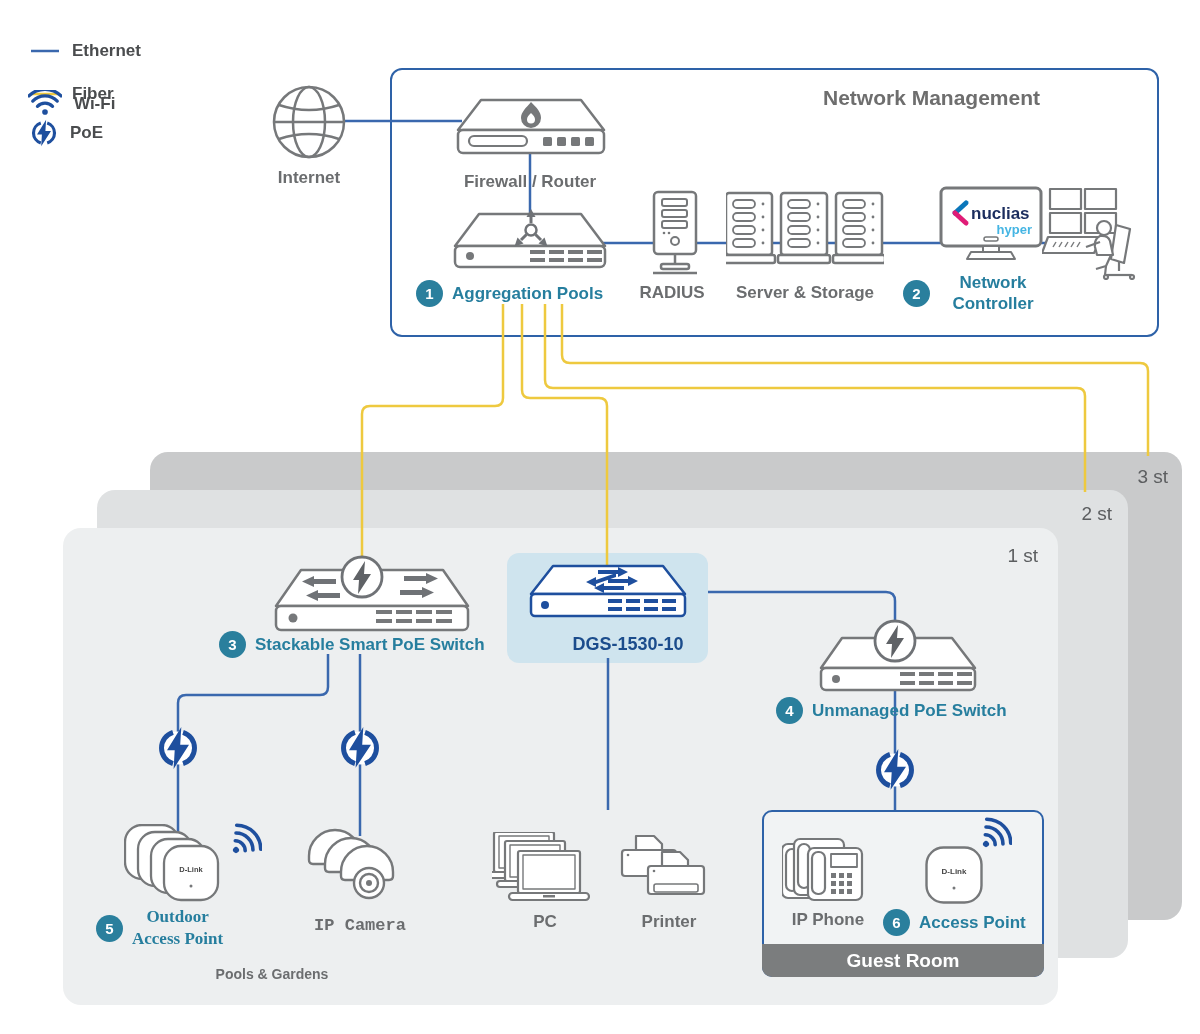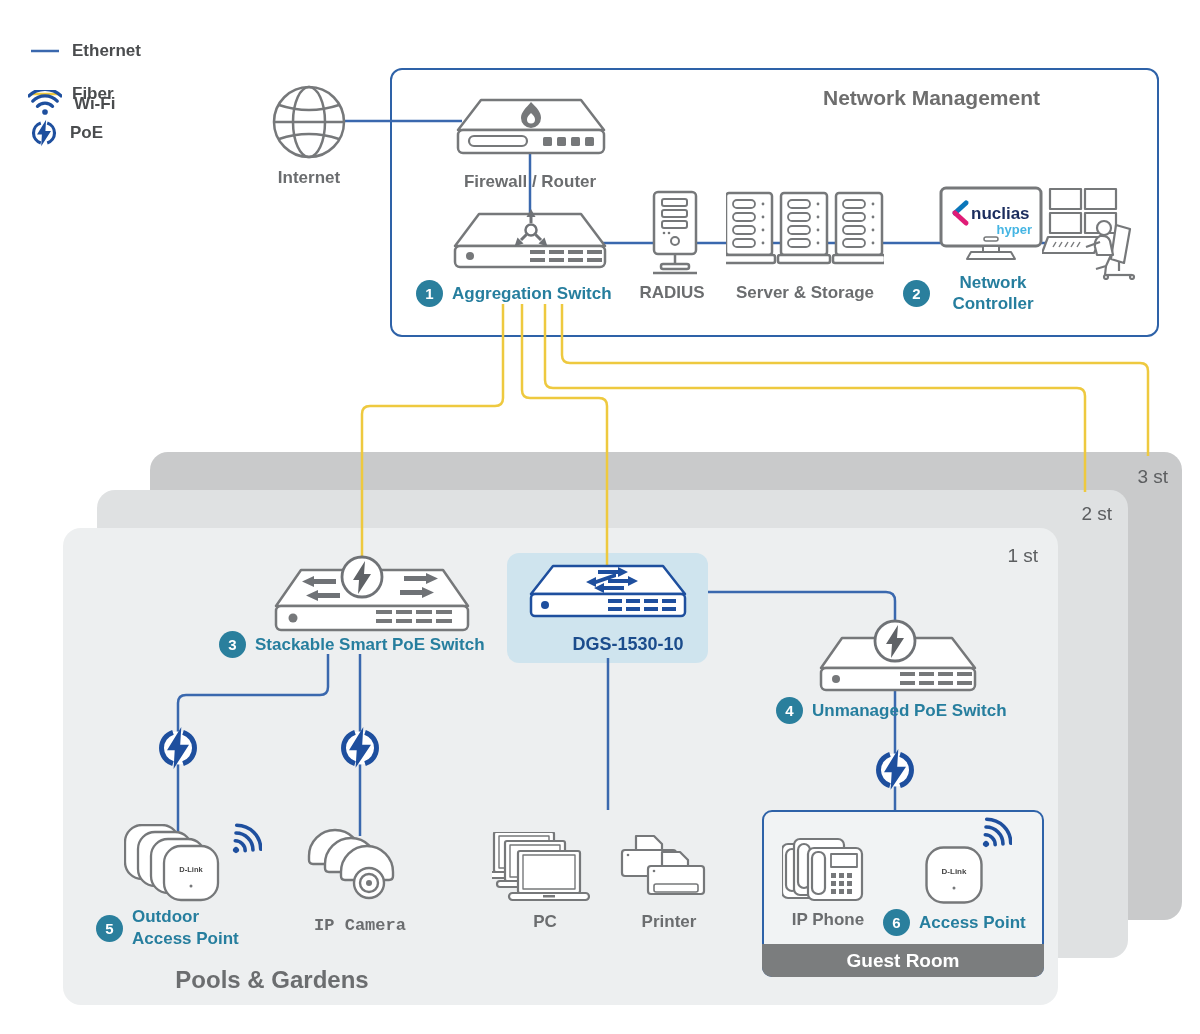--- a/index.html
+++ b/index.html
@@ -151,21 +151,21 @@
           <polygon points="-4.5,-13 4.5,-13 0,-21" stroke="none"></polygon>
         <line x1="-4.5" y1="4.5" x2="-10" y2="10"></line>
           <polygon points="-16.5,16.5 -7.5,13.5 -13.5,7.5" stroke="none"></polygon>
         <line x1="4.5" y1="4.5" x2="10" y2="10"></line>
           <polygon points="16.5,16.5 7.5,13.5 13.5,7.5" stroke="none"></polygon>
       </g>
     </svg>
   </div>
   <div class="row" style="left:416px;top:280px;">
     <span class="badge">1</span>
-    <span class="txt teal">Aggregation Switch</span>
+    <span class="txt teal">Aggregation Pools</span>
   </div>
 
   <div class="dev" style="left:652px;top:190px;">
     <svg width="46" height="92" viewBox="0 0 46 92">
       <rect x="2" y="2" width="42" height="62" rx="4" fill="#fff" stroke="#76787a" stroke-width="2.5"></rect>
       <g fill="none" stroke="#76787a" stroke-width="2">
         <rect x="10" y="9" width="25" height="7" rx="2"></rect>
           <rect x="10" y="20" width="25" height="7" rx="2"></rect>
           <rect x="10" y="31" width="25" height="7" rx="2"></rect>
         <circle cx="23" cy="51" r="4"></circle>
@@ -413,21 +413,21 @@
           <path d="M7,24 A10,10 0 0 1 21,24"></path>
             <path d="M2,18 A17,17 0 0 1 26,18"></path>
             <path d="M-3,12 A24,24 0 0 1 31,12"></path>
         </g>
           <circle cx="14" cy="30" r="3" fill="#1e4f9e"></circle>
       </g>
     </svg>
   </div>
   <div class="row" style="left:96px;top:906px;">
     <span class="badge">5</span>
-    <span class="txt teal" style="line-height:22px;">
+    <span class="txt teal" style="text-align:center;line-height:22px;font-family:Liberation Serif, serif;">
       <span style="display:block">Outdoor</span>
       <span style="display:block">Access Point</span>
     </span>
   </div>
 
   <div class="dev" style="left:307px;top:826px;">
     <svg width="105" height="78" viewBox="0 0 105 78">
       <g fill="#fff" stroke="#76787a" stroke-width="2.4" stroke-linejoin="round">
         <path d="M2,30 A26,26 0 0 1 54,30 L54,34 Q54,38 50,38 H6 Q2,38 2,34 Z"></path>
         <path d="M18,38 A26,26 0 0 1 70,38 L70,42 Q70,46 66,46 H22 Q18,46 18,42 Z"></path>
@@ -532,15 +532,15 @@
         </g>
           <circle cx="14" cy="30" r="3" fill="#1e4f9e"></circle>
       </g>
     </svg>
   </div>
   <div class="row" style="left:883px;top:909px;">
     <span class="badge">6</span>
     <span class="txt teal">Access Point</span>
   </div>
 
-  <div class="lbl" style="left:172px;top:966px;width:200px;font-size:24px;">Pools &amp; Gardens</div>
+  <div class="lbl" style="left:172px;top:966px;width:200px;font-size:14px;">Pools &amp; Gardens</div>
 
 </div>
 
 </body></html>

